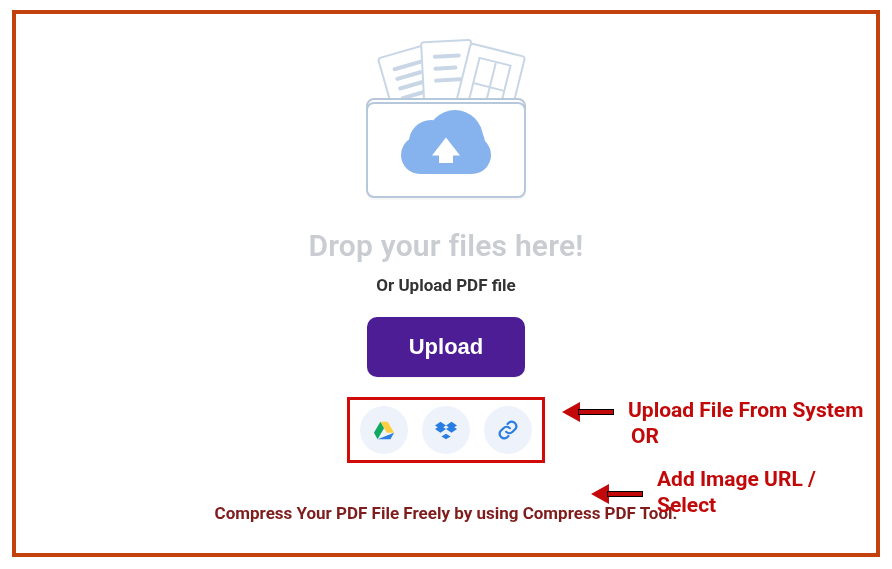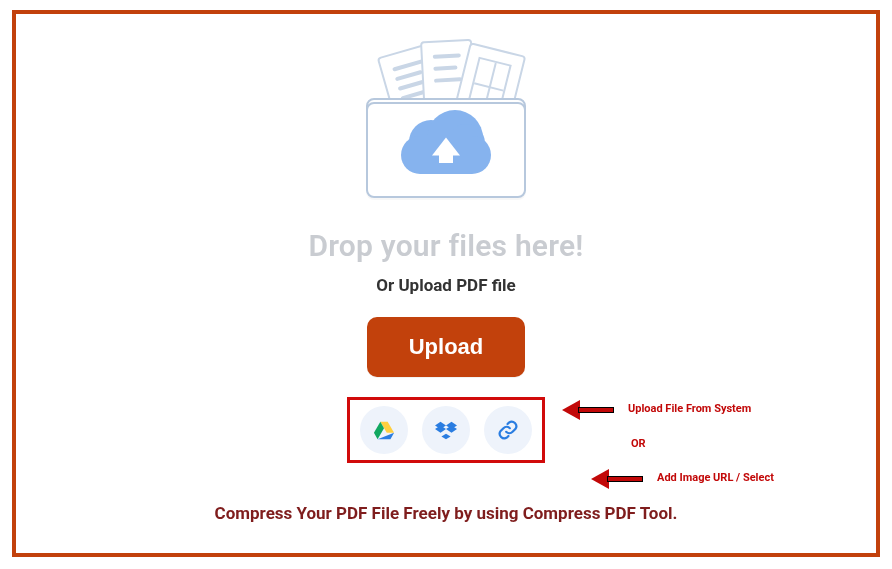--- a/index.html
+++ b/index.html
@@ -87,21 +87,21 @@
     letter-spacing: 0.2px;
   }
   .or-text {
     font-size: 17px;
     font-weight: 700;
     color: #333;
     margin: 0 9px 22px;
   }
   .upload-btn {
     display: inline-block;
-    background: #c2410c;
+    background: #4c1d95;
     color: #fff;
     border: none;
     border-radius: 10px;
     font-size: 22px;
     font-weight: 600;
     padding: 17px 42px;
     cursor: pointer;
     box-shadow: 0 1px 0 rgba(0,0,0,0.05);
   }
   .cloud-row-wrap {
@@ -122,29 +122,29 @@
     font-weight: 700;
     color: #7f1d1d;
     margin-top: 40px;
   }
   
   .anno1 {
     position:absolute; left:548px; top:355px;
     display:flex; align-items:center; gap:14px;
   }
   .anno2-label-or {
-    position:absolute; left:615px; top:395px;
+    position:absolute; left:615px; top:381px;
     color:#c20808; font-weight:700; font-size:17px;
   }
   .anno2 {
     position:absolute; left:577px; top:424px;
     display:flex; align-items:center; gap:14px;
   }
   .anno-label {
-    color:#c20808; font-weight:700; font-size:11px; text-align:left; line-height:1.25;
+    color:#c20808; font-weight:700; font-size:21px; text-align:left; line-height:1.25;
   }
   .arrow-left {
     width:50px; height:20px; position:relative; flex:0 0 auto; margin-top:3px;
   }
   .arrow-left .shaft {
     position:absolute; left:14px; right:0; top:7px; height:6px; background:#c20808; border:1px solid #000;
   }
   .arrow-left .head {
     position:absolute; left:-2px; top:0;
     width:0;height:0;

